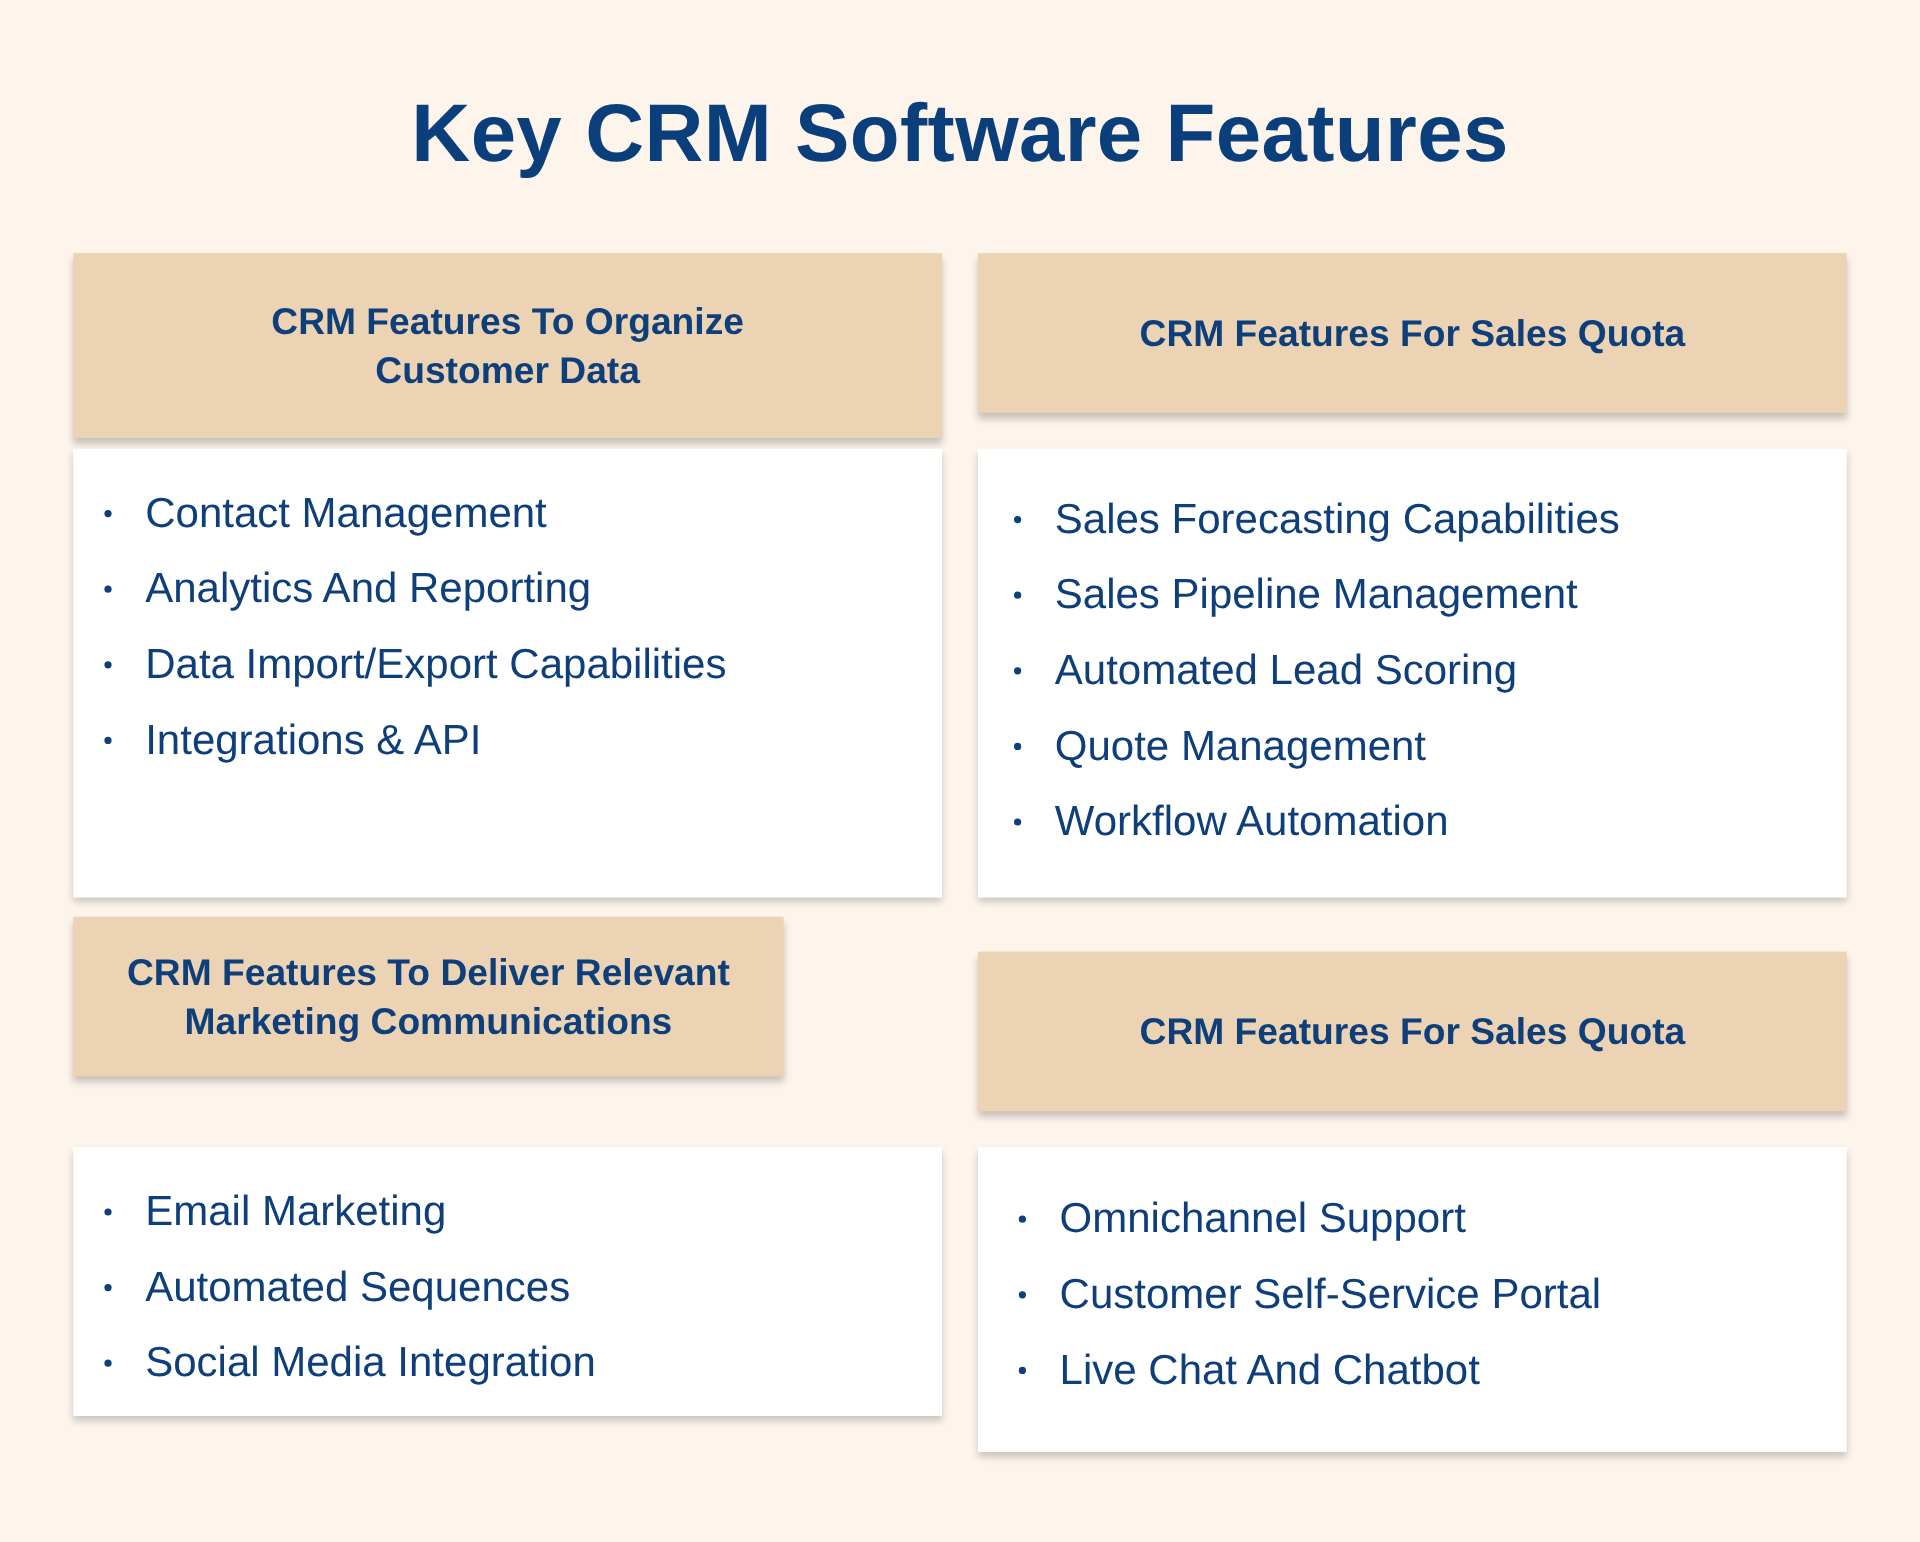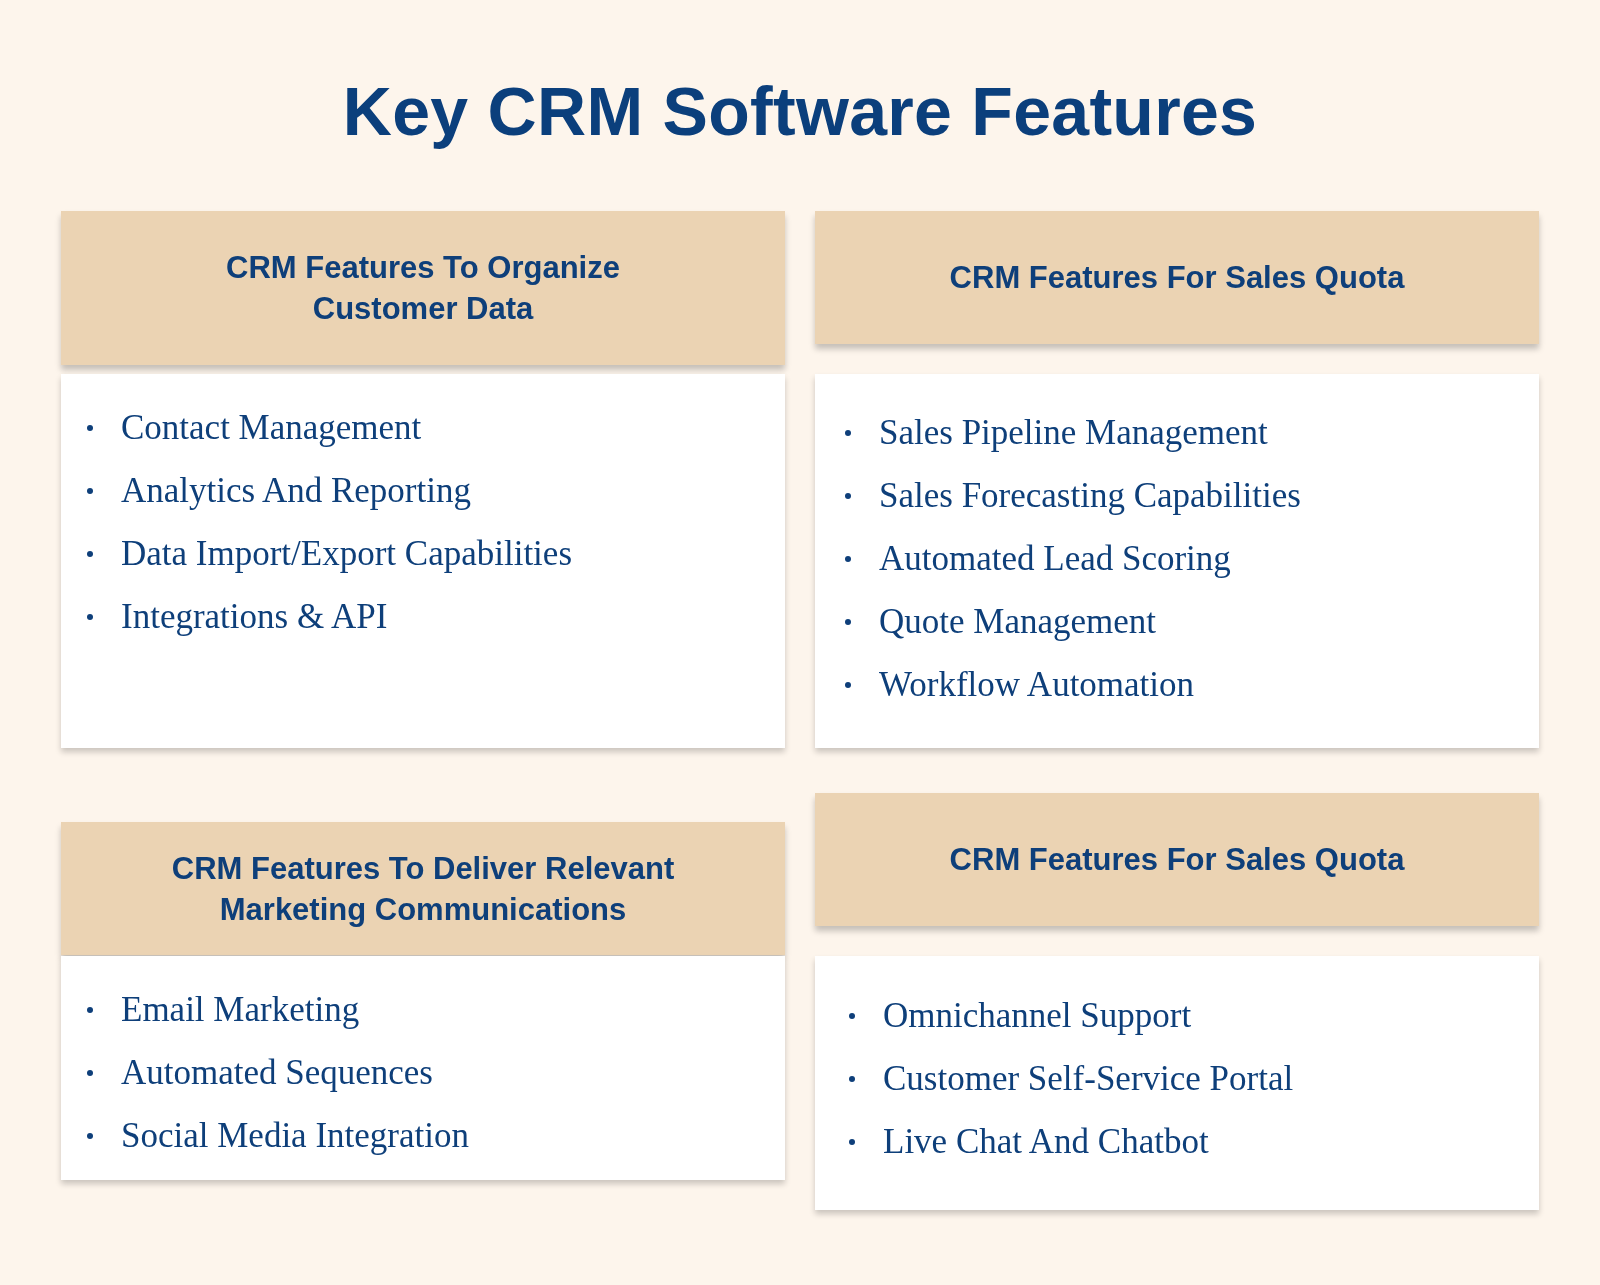--- a/index.html
+++ b/index.html
@@ -27,21 +27,21 @@
       font-size: 31px; font-weight: bold; line-height: 41px;
       color: #0e3f7a;
     }
     .body-box {
       position: absolute;
       background: #ffffff;
       box-shadow: 0 4px 6px rgba(0,0,0,0.2);
     }
     .list {
       list-style: none; margin: 0; padding: 0;
-      position: absolute; left: 24px; font-family: Liberation Serif, serif;
+      position: absolute; left: 24px;
     }
     .list li {
       display: flex; align-items: center;
       height: 63px;
       font-size: 35px;
       color: #0e3f7a;
     }
     .bullet {
       display: inline-block;
       width: 6px; height: 6px; border-radius: 50%;
@@ -78,42 +78,42 @@
   </ul>
 </div>
 
 <div class="header-box" style="left:815px; top:211px; width:724px; height:133px;">
   <span>CRM Features For Sales Quota</span>
 </div>
 <div class="body-box" style="left:815px; top:374px; width:724px; height:374px;">
   <ul class="list" style="top:27px; left:28px;">
     <li>
         <span class="bullet"></span>
-        <span>Sales Pipeline Management</span>
+        <span>Sales Forecasting Capabilities</span>
       </li>
     <li>
         <span class="bullet"></span>
-        <span>Sales Forecasting Capabilities</span>
+        <span>Sales Pipeline Management</span>
       </li>
     <li>
         <span class="bullet"></span>
         <span>Automated Lead Scoring</span>
       </li>
     <li>
         <span class="bullet"></span>
         <span>Quote Management</span>
       </li>
     <li>
         <span class="bullet"></span>
         <span>Workflow Automation</span>
       </li>
   </ul>
 </div>
 
-<div class="header-box" style="left:61px; top:822px; width:724px; height:133px;">
+<div class="header-box" style="left:61px; top:764px; width:592px; height:133px;">
   <span style="width:600px;">CRM Features To Deliver Relevant Marketing Communications</span>
 </div>
 <div class="body-box" style="left:61px; top:956px; width:724px; height:224px;">
   <ul class="list" style="top:22px;">
     <li>
         <span class="bullet"></span>
         <span>Email Marketing</span>
       </li>
     <li>
         <span class="bullet"></span>

